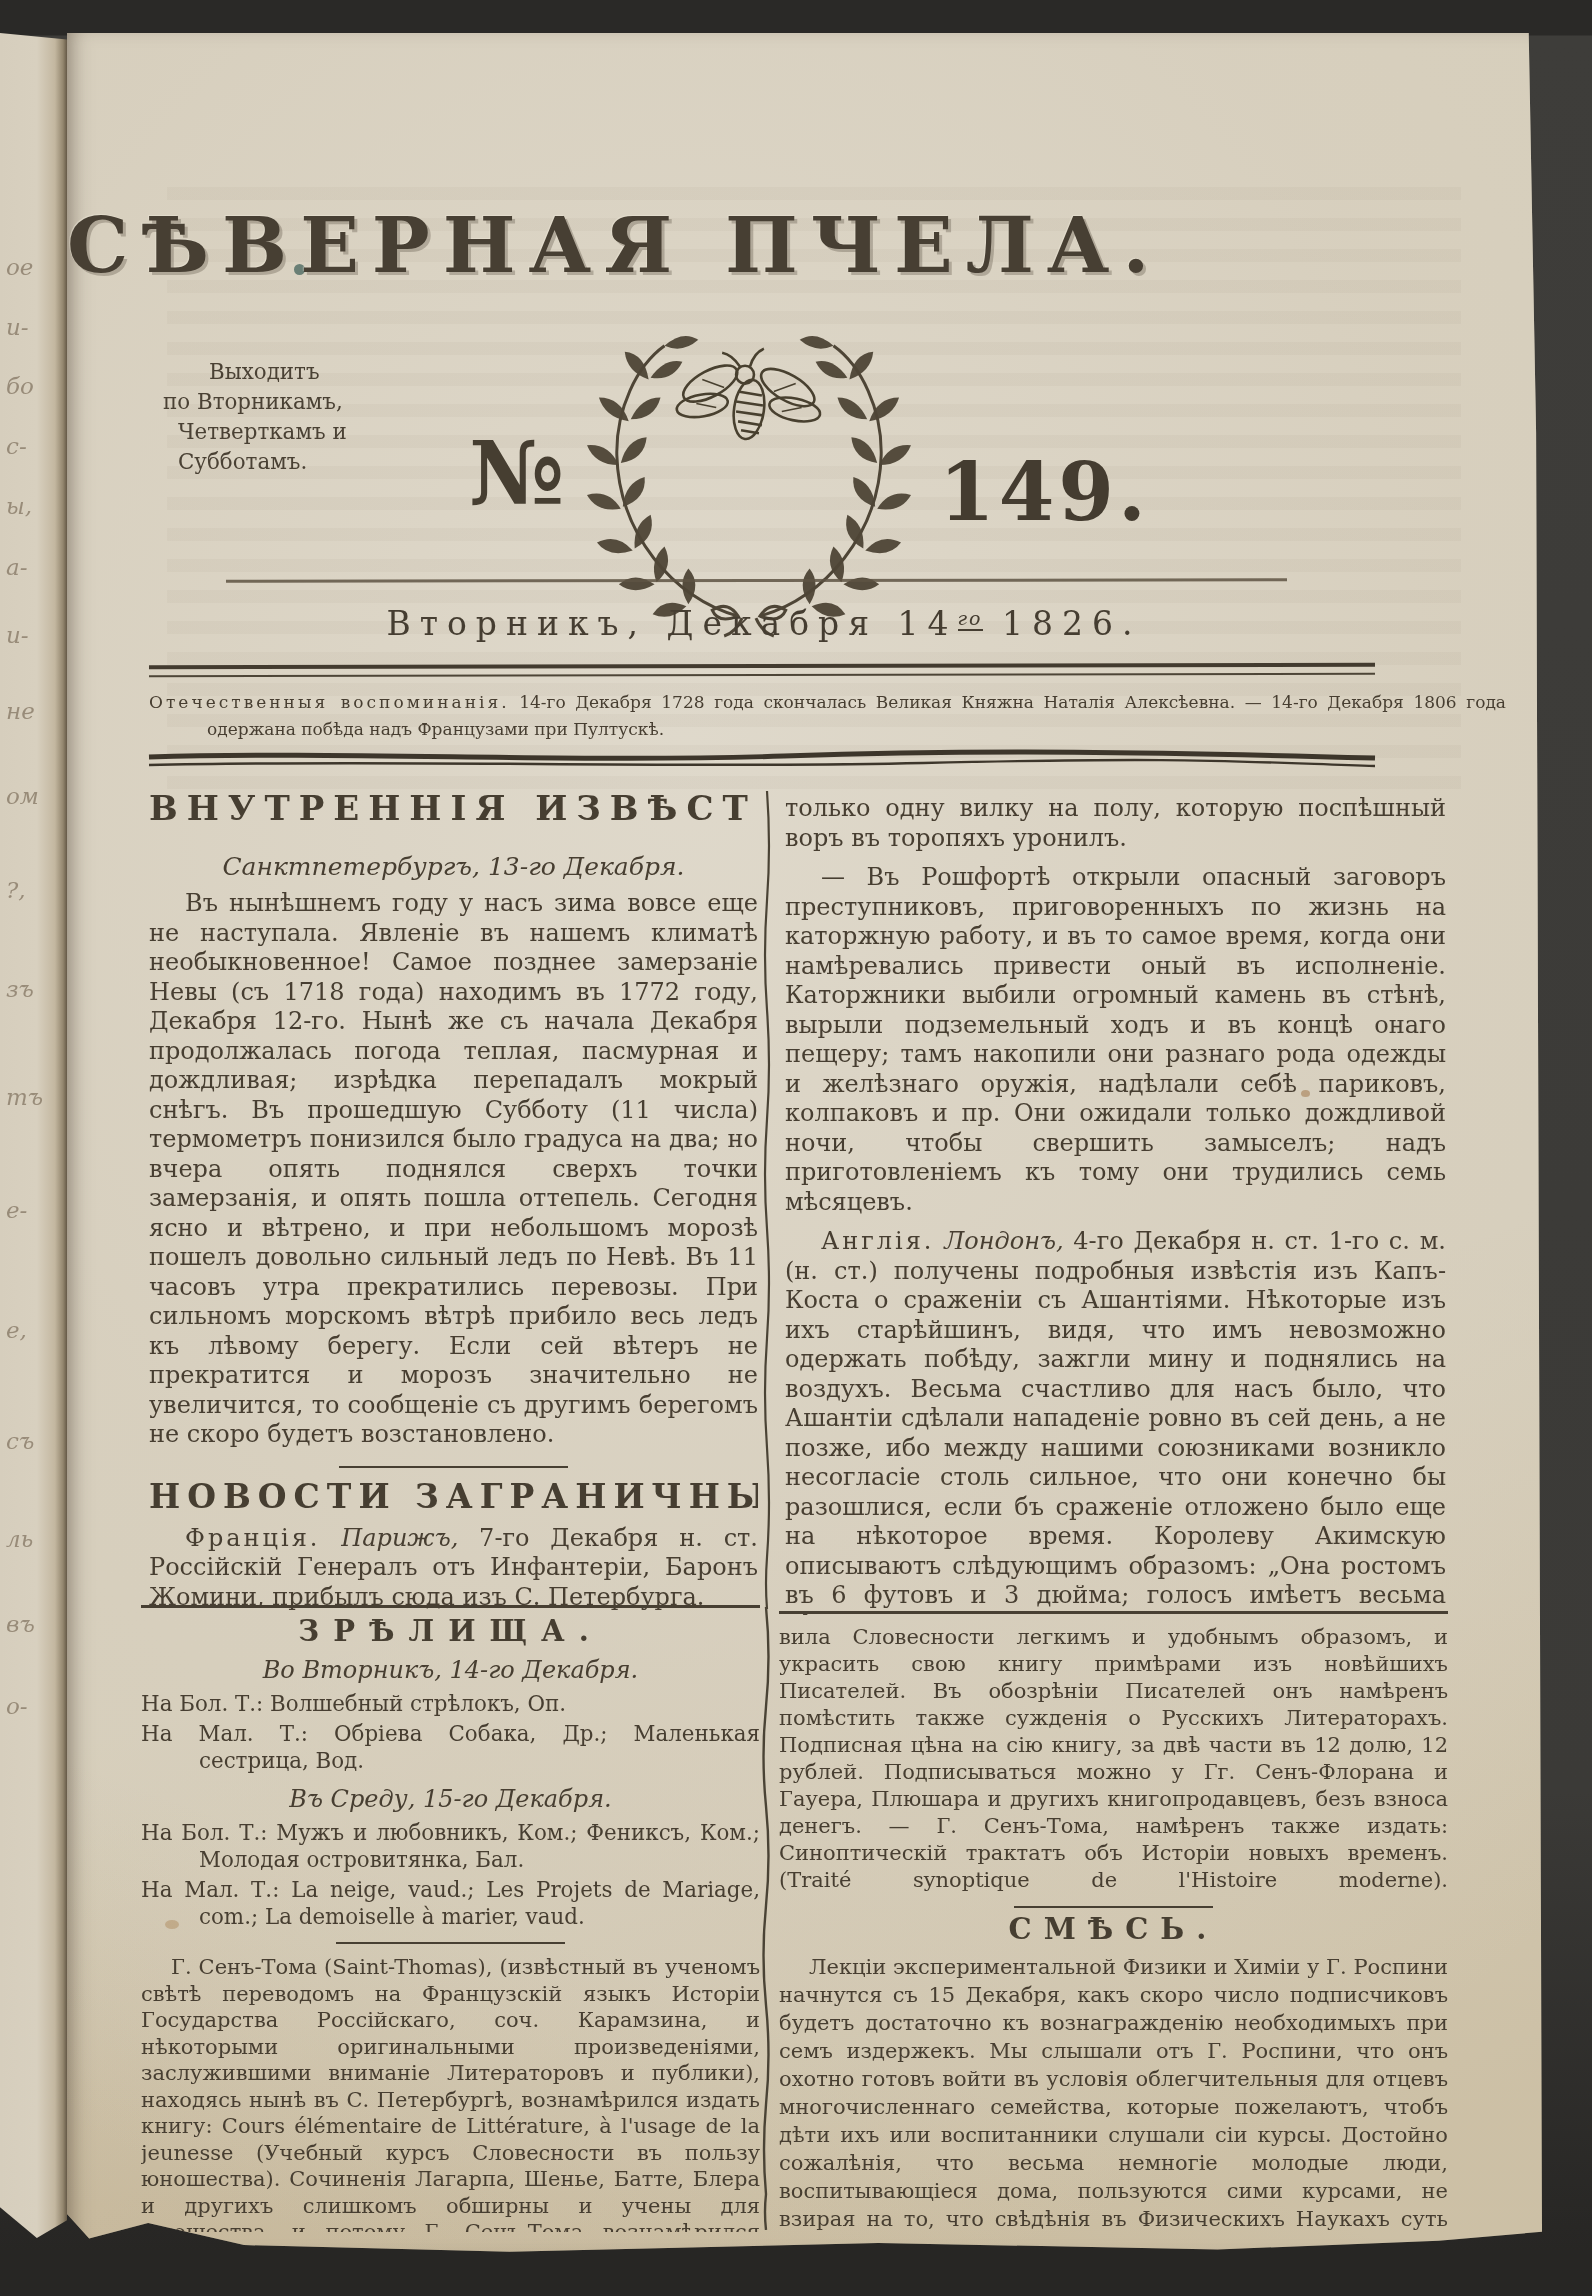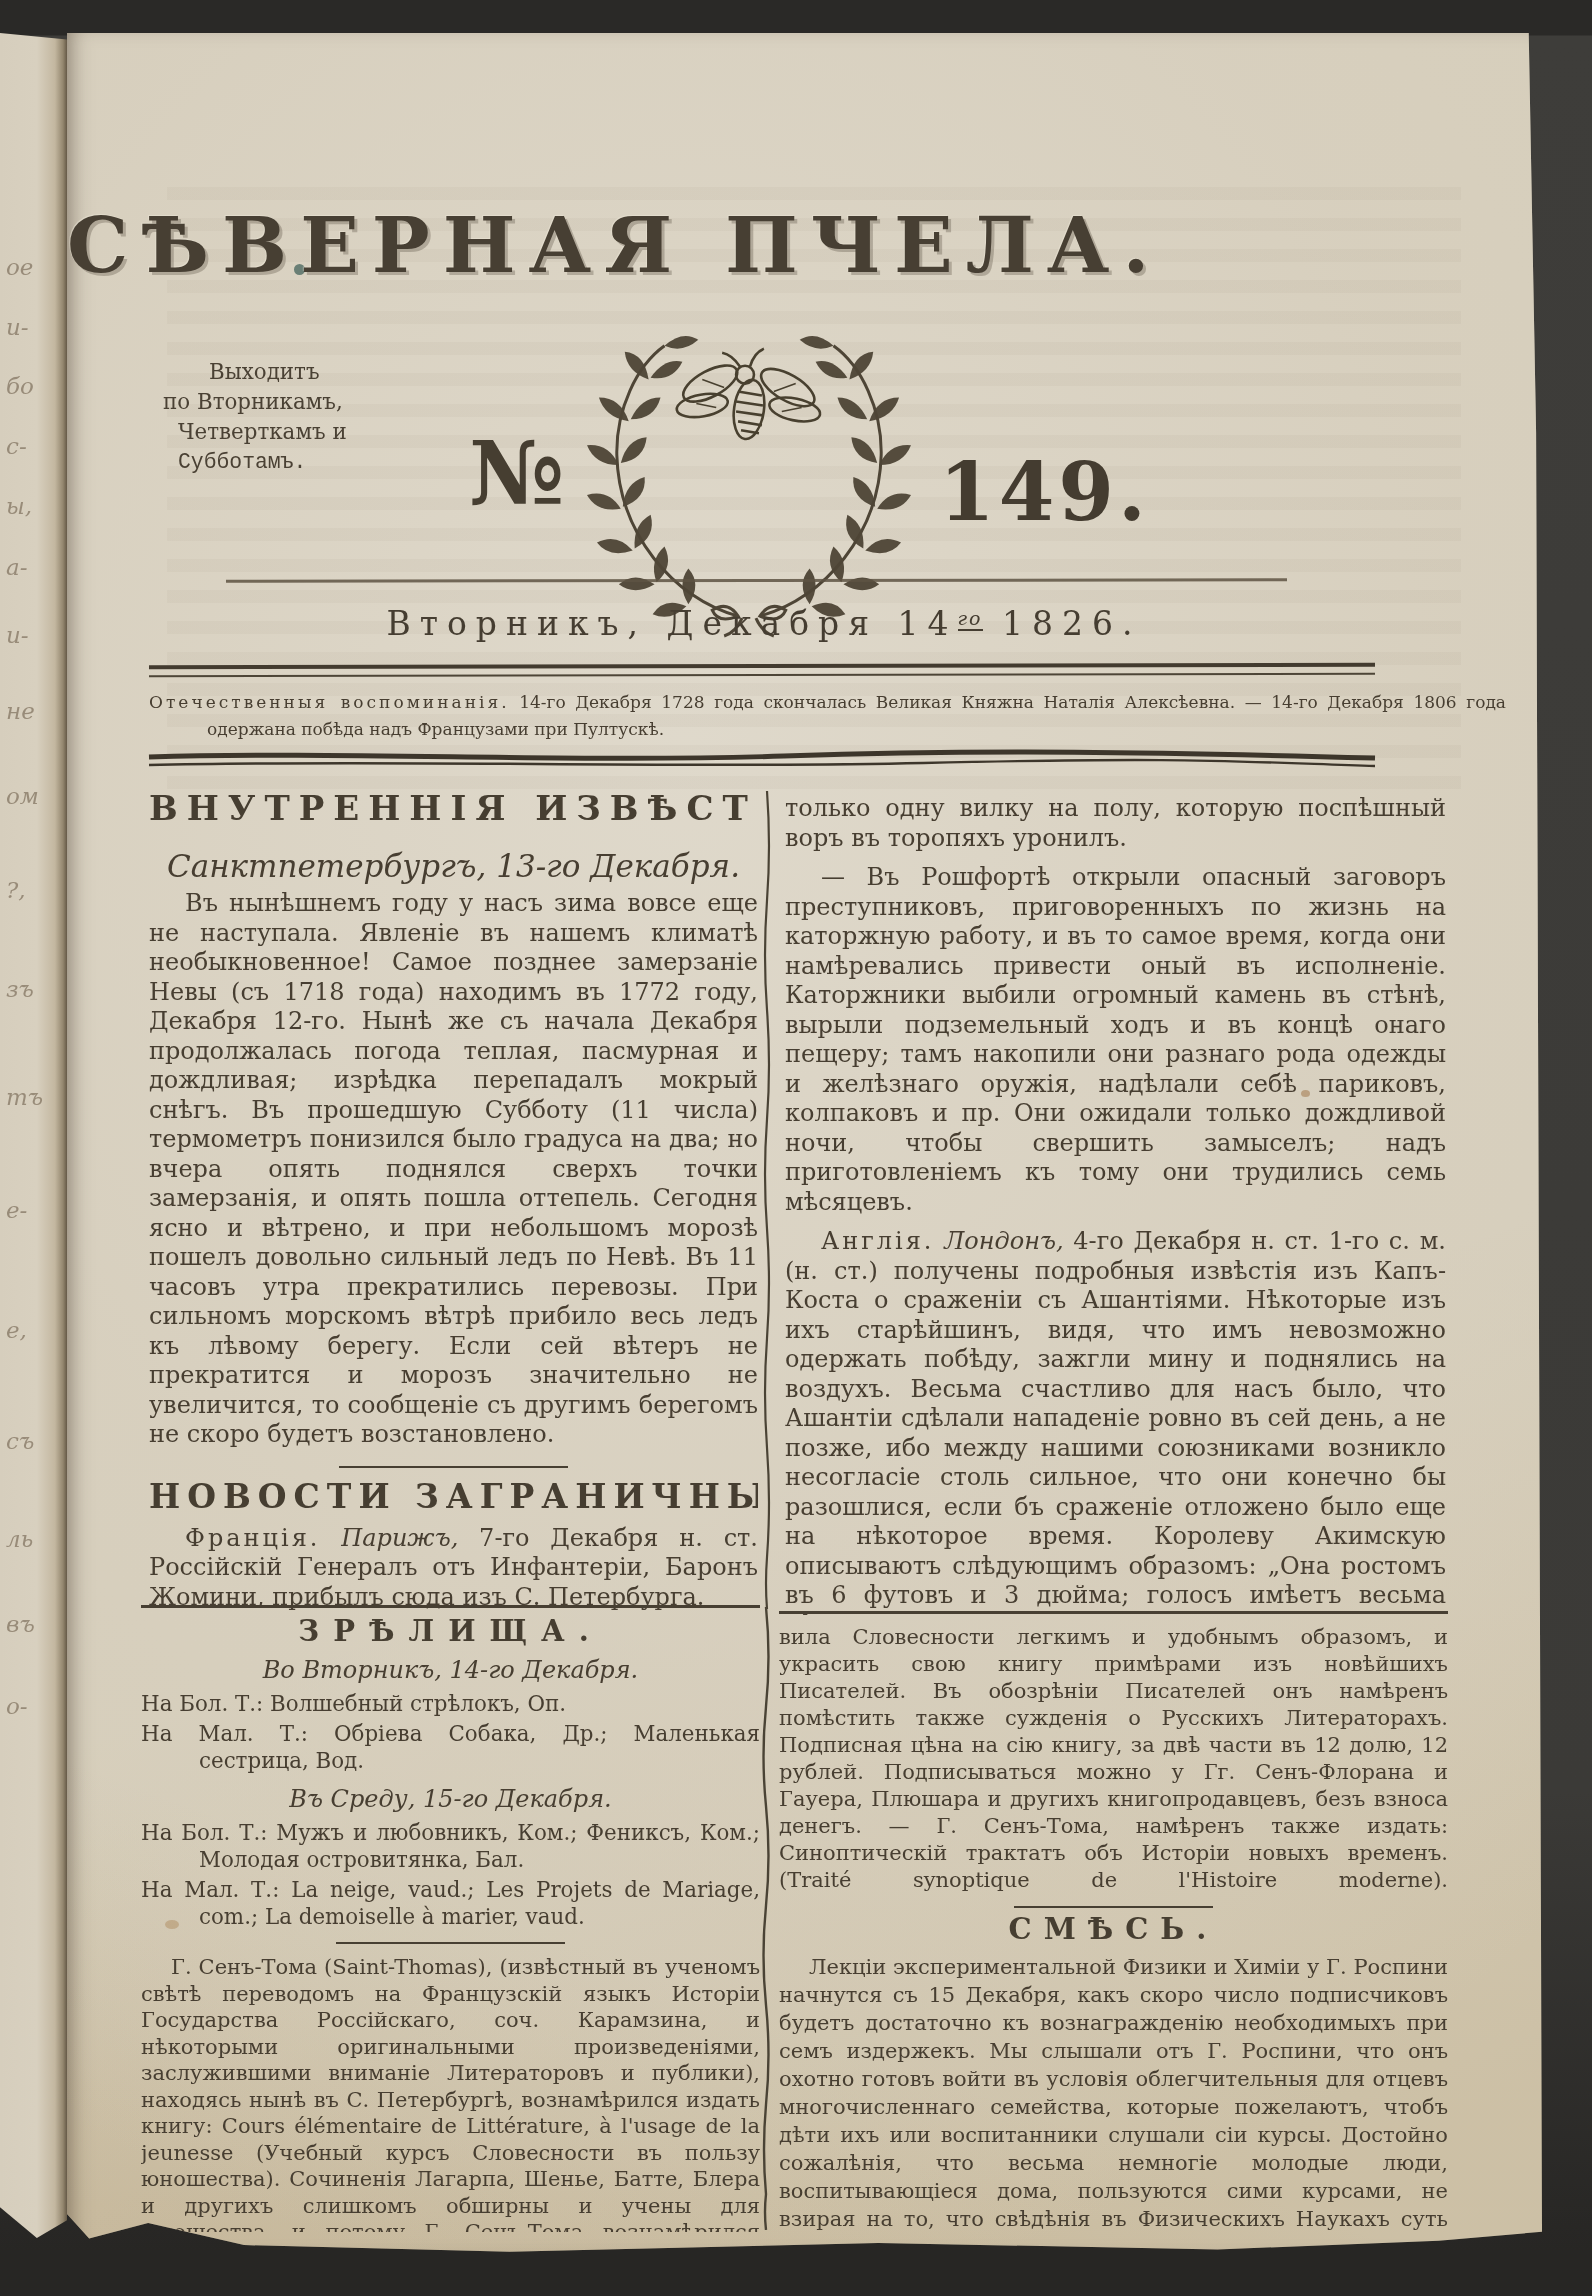--- a/index.html
+++ b/index.html
@@ -33,21 +33,21 @@
   }
   .spot{border-radius:50%;}
   
   #masthead-title{
     left:0;top:167px;width:1294px;text-align:left;
     font-size:77px;font-weight:bold;letter-spacing:13px;color:#473f33;
     text-shadow:3px 3px 0 rgba(80,70,55,0.30), -1px -1px 0 rgba(240,235,220,0.4);
     white-space:nowrap;
   }
   #schedule{left:96px;top:324px;width:279px;font-size:21.4px;line-height:30px;color:#4a4134;}
-  #schedule .l0{padding-left:46px;} #schedule .l2{padding-left:15px;} #schedule .l3{padding-left:15px;font-family:Liberation Mono, monospace;}
+  #schedule .l0{padding-left:46px;} #schedule .l2{padding-left:15px;} #schedule .l3{padding-left:15px;}
   #numero{left:402px;top:388px;font-size:88px;font-weight:bold;color:#463e31;}
   #price{left:1093px;top:328px;width:259px;font-size:20.4px;line-height:28px;color:#4a4134;}
   #price .l0{padding-left:26px;} #price .l1{padding-left:12px;}
   #issue-number{left:872px;top:412px;font-size:80px;font-weight:bold;letter-spacing:4px;color:#443c30;}
   
   #rule-under-emblem{left:159px;top:546px;width:1061px;height:2.6px;background:#5e5343;transform:rotate(-0.08deg);opacity:0.85;}
   #dateline{left:55px;top:571px;width:1284px;text-align:center;font-size:33px;letter-spacing:9px;color:#453d31;white-space:nowrap;}
   #dateline sup{font-size:19px;letter-spacing:2px;border-bottom:2px solid #453d31;vertical-align:10px;font-style:italic;}
   #dbl-rule-a{left:82px;top:631px;width:1226px;height:4.2px;background:#433b2f;transform:rotate(-0.12deg);}
   #dbl-rule-b{left:82px;top:641px;width:1226px;height:1.6px;background:#4d4537;transform:rotate(-0.12deg);}
@@ -57,21 +57,21 @@
   .colrule{width:100%;height:2.6px;background:#473f32;margin-bottom:10px;}
   .head{Text-align:center;text-align:center;font-weight:bold;color:#463e31;white-space:nowrap;}
   .subdate{text-align:center;font-style:italic;}
   p{margin:0;text-align:justify;}
   .ind{text-indent:36px;}
   .fill{text-align-last:justify;}
   .shortrule{height:2.6px;background:#473f32;width:229px;margin:16px auto 14px auto;}
   .lbl{letter-spacing:3px;}
   #col-top-left{left:82px;top:761px;width:609px;height:816px;font-size:24px;line-height:29.5px;color:#473e31;overflow:hidden;}
   #col-top-left .head{font-size:34px;letter-spacing:9px;margin-bottom:10px;}
-  #col-top-left .subdate{font-size:31px;margin-bottom:8px;margin-top:28px;}
+  #col-top-left .subdate{font-size:25px;margin-bottom:8px;margin-top:28px;}
   #col-top-right{left:718px;top:761px;width:661px;height:821px;font-size:24px;line-height:29.5px;color:#473e31;overflow:hidden;}
   #col-top-right p{margin-bottom:10px;}
   #divider-top{left:695px;top:758px;}
   #divider-bottom{left:693px;top:1574px;}
   
   #col-bot-left{left:74px;top:1572px;width:619px;height:627px;font-size:21.4px;line-height:27px;color:#473e31;overflow:hidden;}
   #col-bot-left .head{font-size:29px;letter-spacing:14px;margin:8px 0 8px 0;}
   #col-bot-left .head2{font-size:31px;letter-spacing:11px;margin:6px 0 12px 0;}
   #col-bot-left .subdate{font-size:24px;margin:12px 0 6px 0;}
   .entry{padding-left:58px;text-indent:-58px;margin-bottom:3px;}

